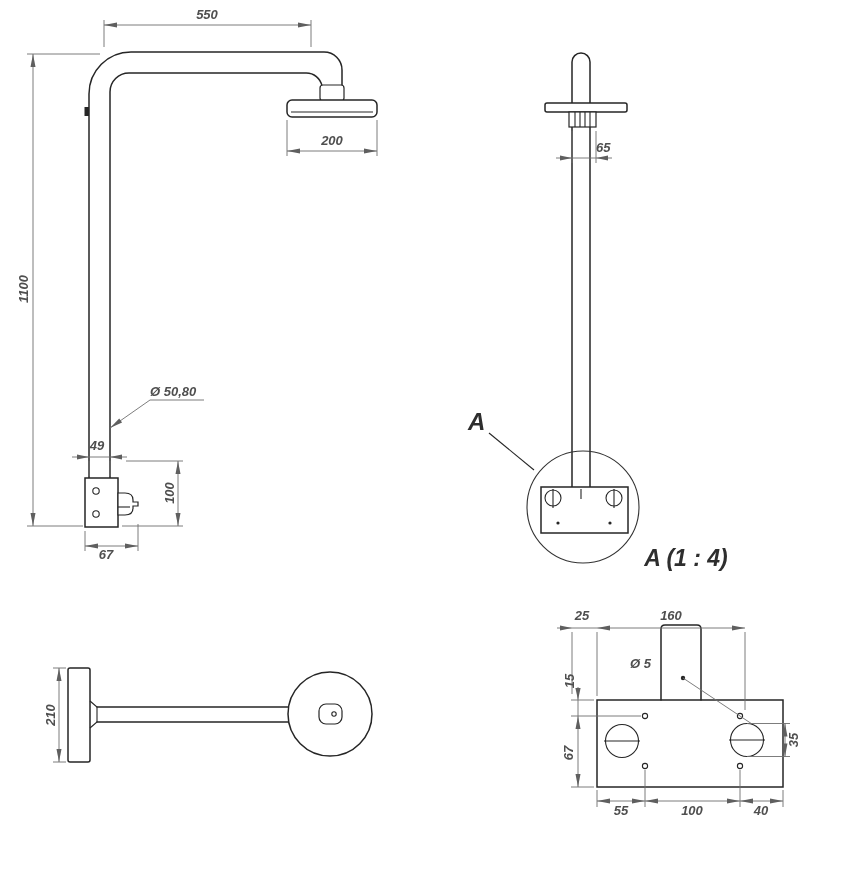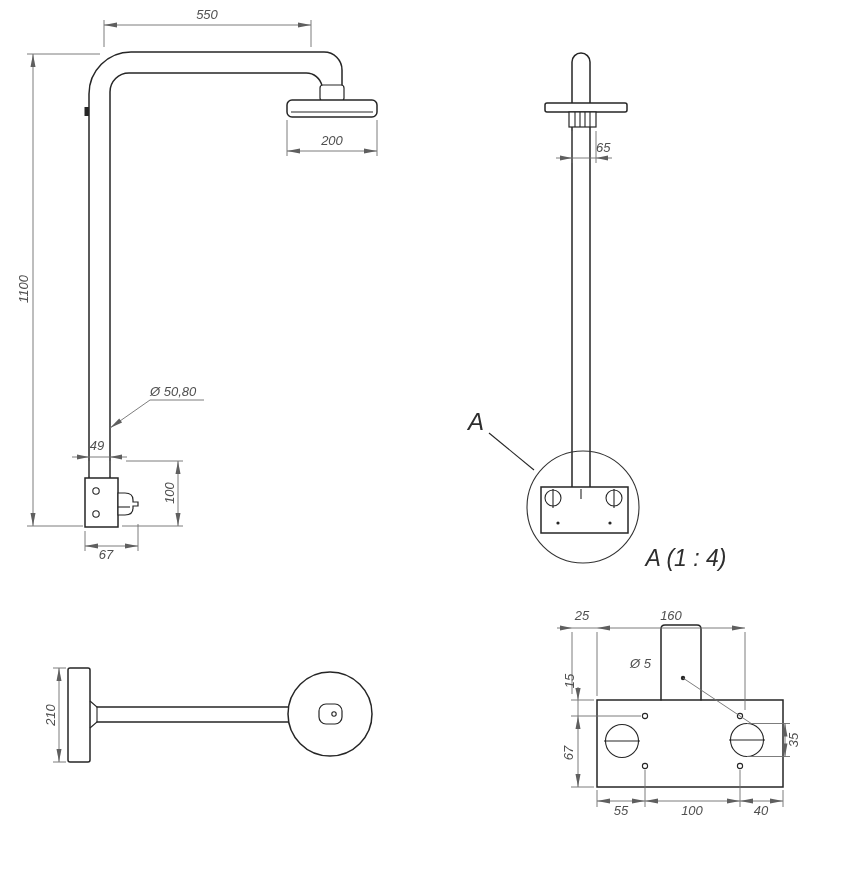--- a/index.html
+++ b/index.html
@@ -1,16 +1,16 @@
 <!DOCTYPE html>
 <html><head>
 <meta charset="utf-8">
 <style>
   html,body{margin:0;padding:0;background:#ffffff;}
-  .page{width:855px;height:870px;background:#fff;position:relative;font-family:"Liberation Sans",sans-serif;}
+  .page{width:855px;height:870px;background:#fff;position:relative;font-family:"Liberation Sans",sans-serif;font-weight:bold;}
   svg{display:block;}
   .part{stroke:#262626;stroke-width:1.5;fill:none;stroke-linecap:round;stroke-linejoin:round;}
   .part-thin{stroke:#262626;stroke-width:1.1;fill:none;}
   .part-fill{stroke:#262626;stroke-width:1.5;fill:#ffffff;}
   .part-fill-thin{stroke:#262626;stroke-width:1.2;fill:#ffffff;}
   .dim{stroke:#6e6e6e;stroke-width:0.9;fill:none;}
   .arrow{fill:#5f5f5f;stroke:none;}
   .dotmark{fill:#262626;stroke:none;}
   .dimtext{font-size:13px;font-style:italic;fill:#4f4f4f;stroke:none;}
   .bigtext{font-size:24px;font-style:italic;fill:#2e2e2e;stroke:none;}

